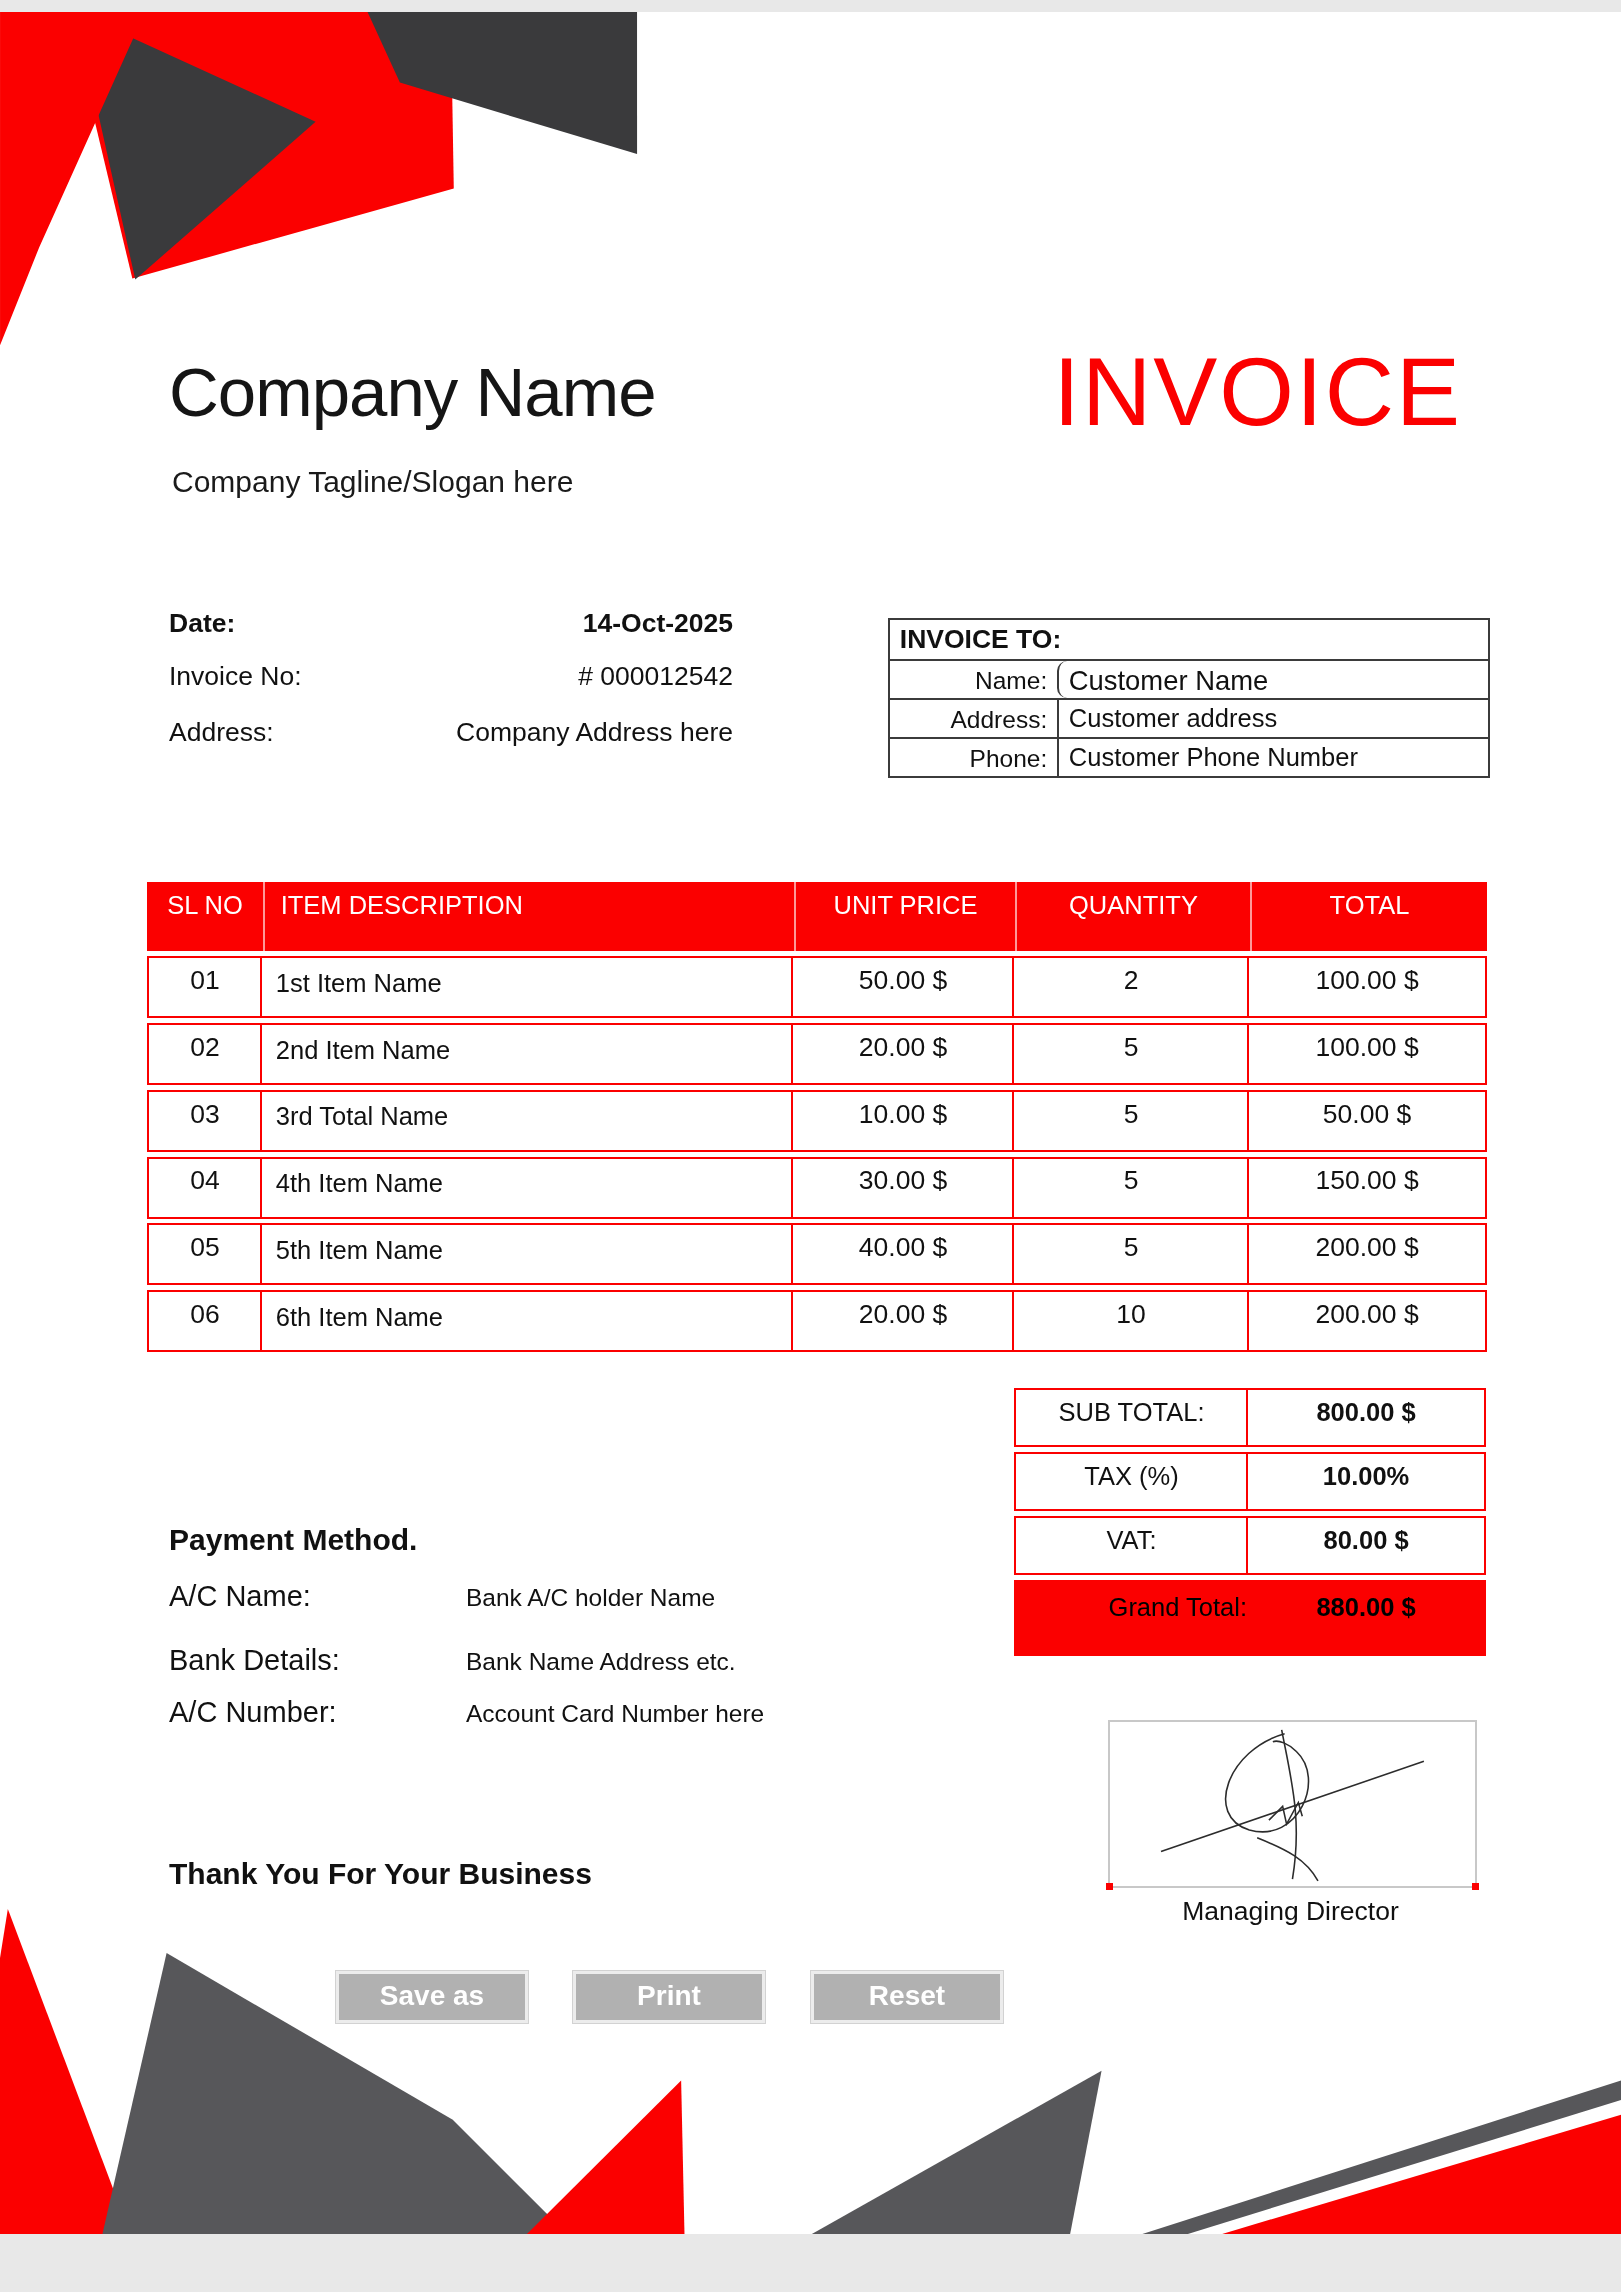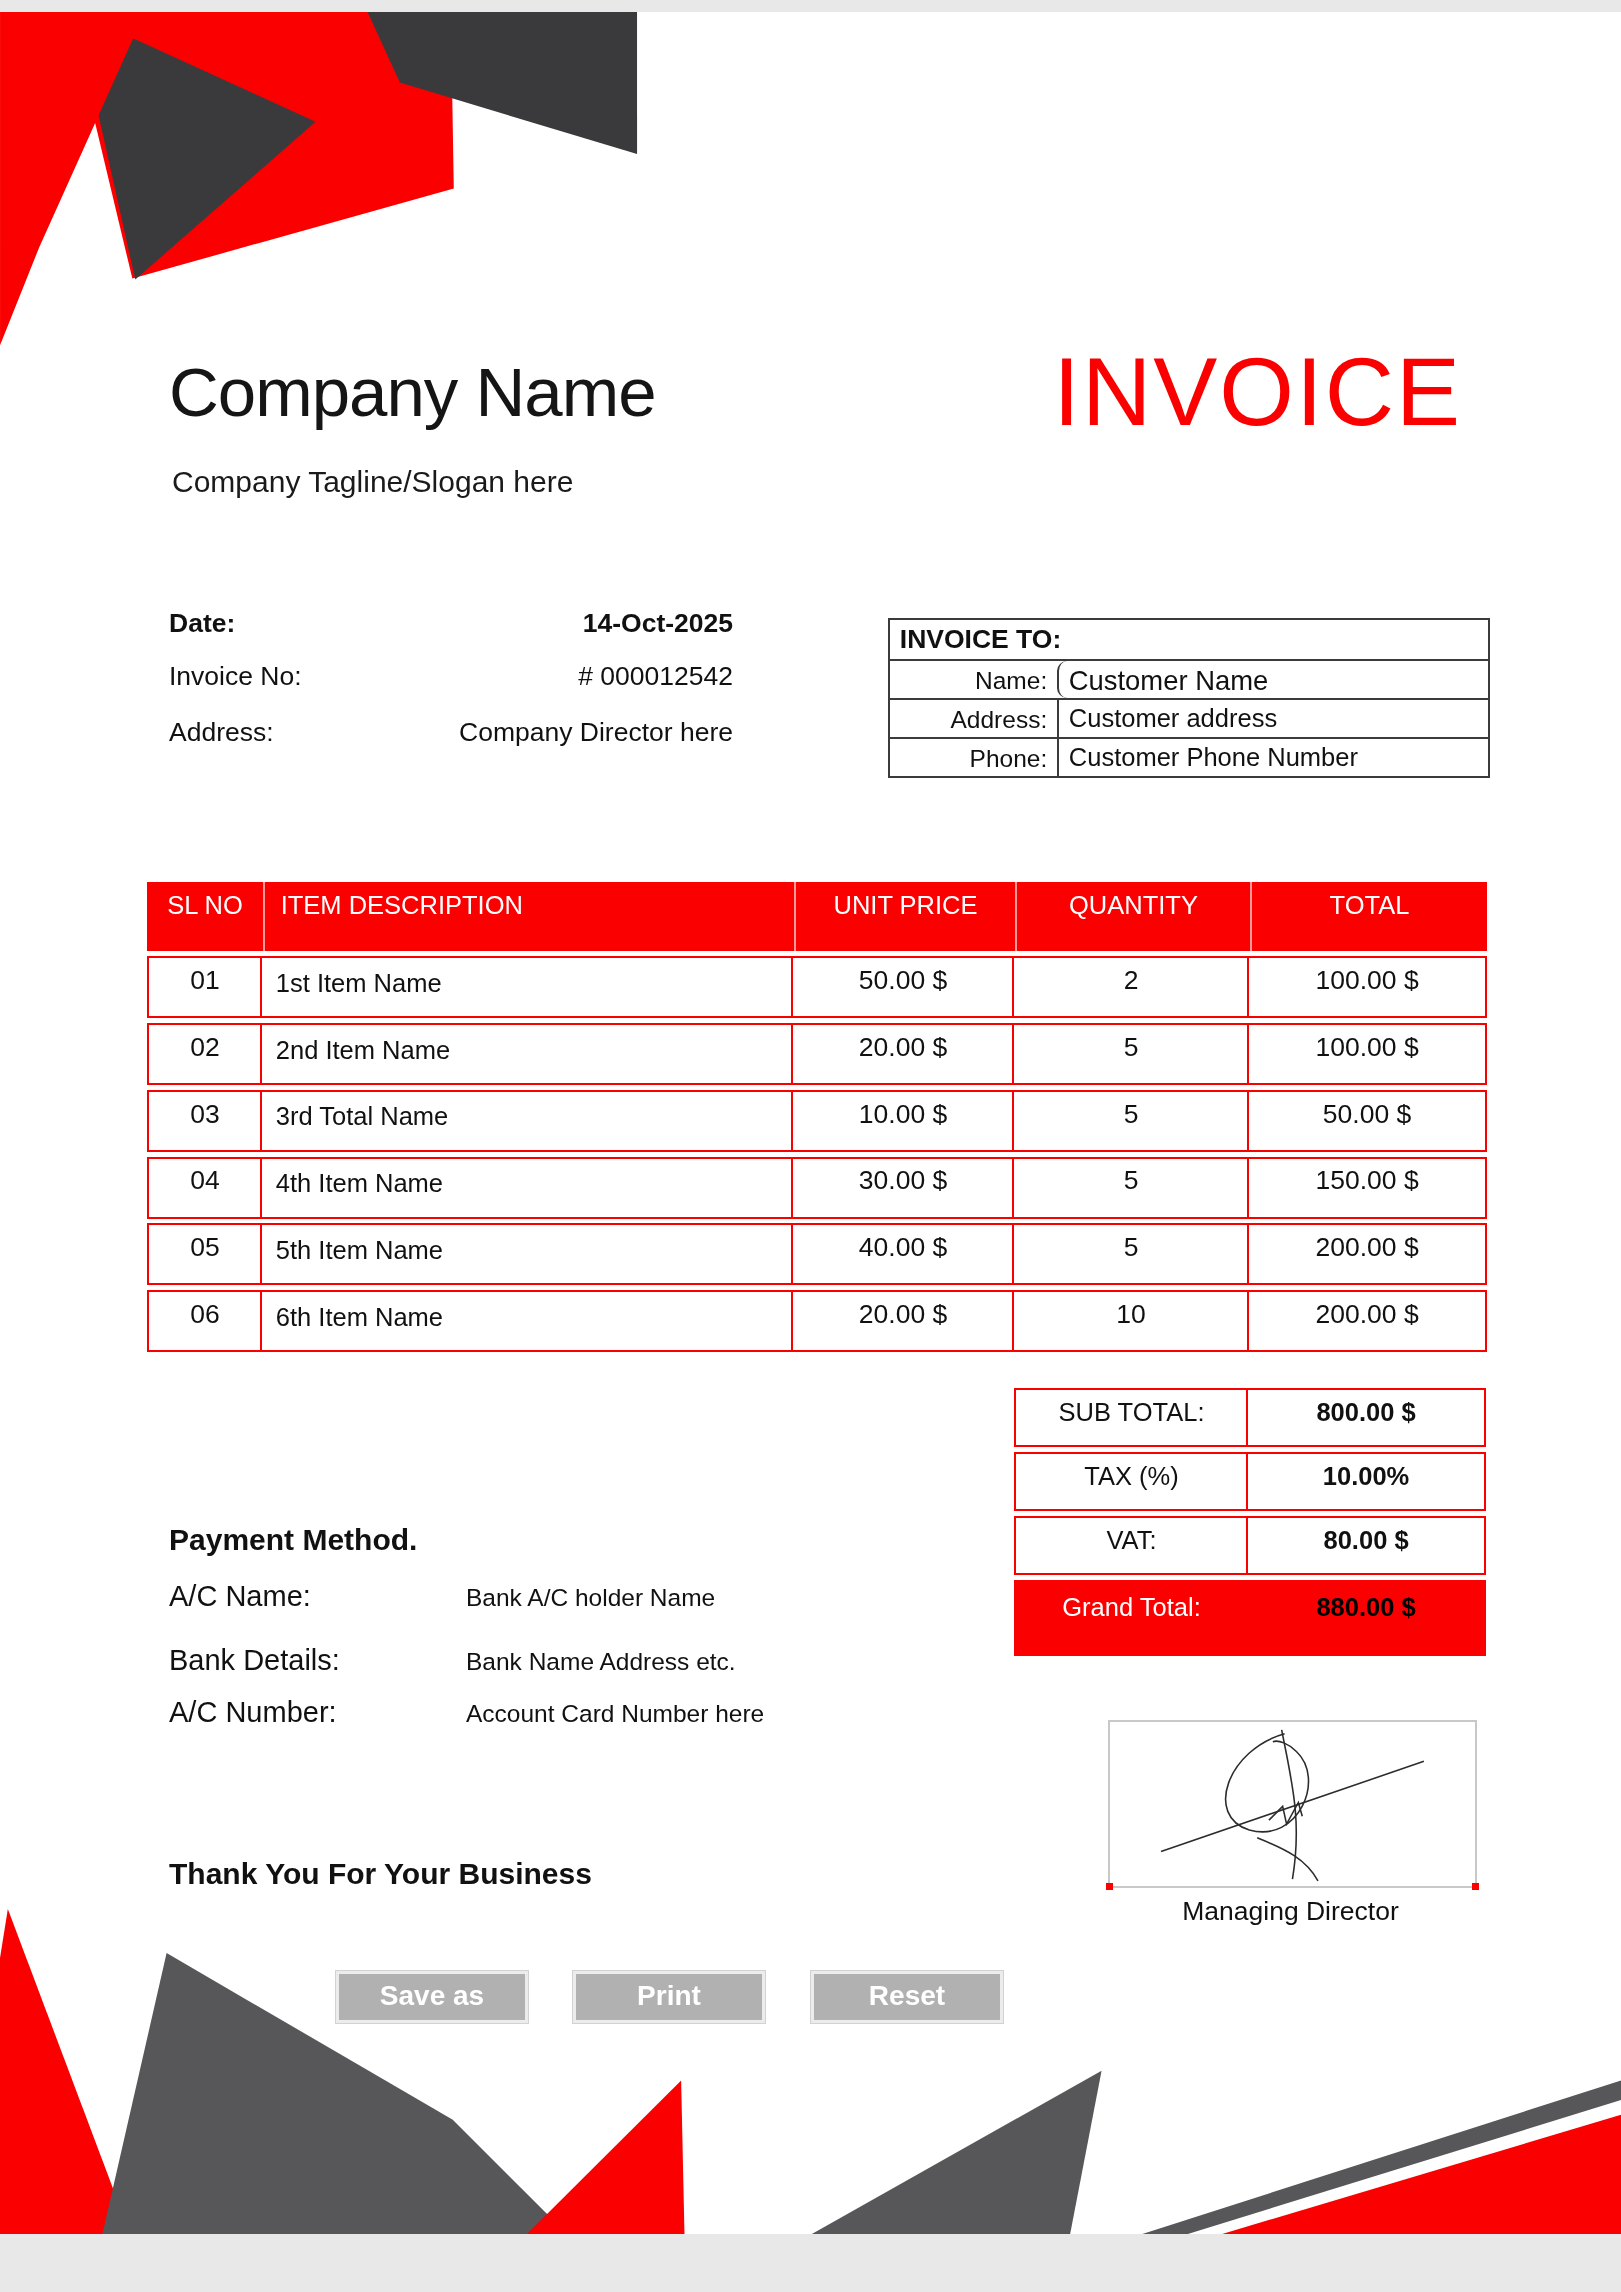--- a/index.html
+++ b/index.html
@@ -43,21 +43,21 @@
   .td.desc{text-align:left;padding-left:13.7px;padding-top:10.8px;font-size:25.5px;}
 
   
   .totals{position:absolute;left:1014px;top:1376px;width:472px;}
   .trow2{display:grid;grid-template-columns:235px 237px;margin-bottom:4.9px;height:59px;}
   .td2{border:2.9px solid #fb0000;margin-left:-2.9px;padding-top:7.8px;text-align:center;background:#fff;font-size:25.5px;}
   .td2:first-child{margin-left:0;}
   .td2.val{font-weight:bold;}
   .trow2.grand{height:76px;}
   .trow2.grand .td2{background:#fb0000;}
-  .trow2.grand .lbl{color:#ffffff;padding-top:11.8px;}
+  .trow2.grand .lbl{color:#000000;padding-top:11.8px;text-align:right;}
   .trow2.grand .val{color:#000;padding-top:11.8px;}
 
   
   .payment{position:absolute;left:169px;top:1511px;}
   .pm-title{font-weight:bold;font-size:30px;}
   .pm-row{display:flex;align-items:baseline;}
   .pm-row.r1{margin-top:22.5px;}
   .pm-row.r2{margin-top:19.6px;}
   .pm-row.r3{margin-top:31px;}
   .pm-label{width:297px;font-size:29px;}
@@ -111,21 +111,21 @@
       <div class="meta-row r1">
         <span>Date:</span>
         <span>14-Oct-2025</span>
       </div>
       <div class="meta-row r2">
         <span>Invoice No:</span>
         <span># 000012542</span>
       </div>
       <div class="meta-row r3">
         <span>Address:</span>
-        <span>Company Director here</span>
+        <span>Company Address here</span>
       </div>
     </div>
 
     <div class="invoice-to">
       <div class="it-header">INVOICE TO:</div>
       <div class="it-row">
         <div class="it-label">Name:</div>
         <div class="it-value big">Customer Name</div>
       </div>
       <div class="it-row">

